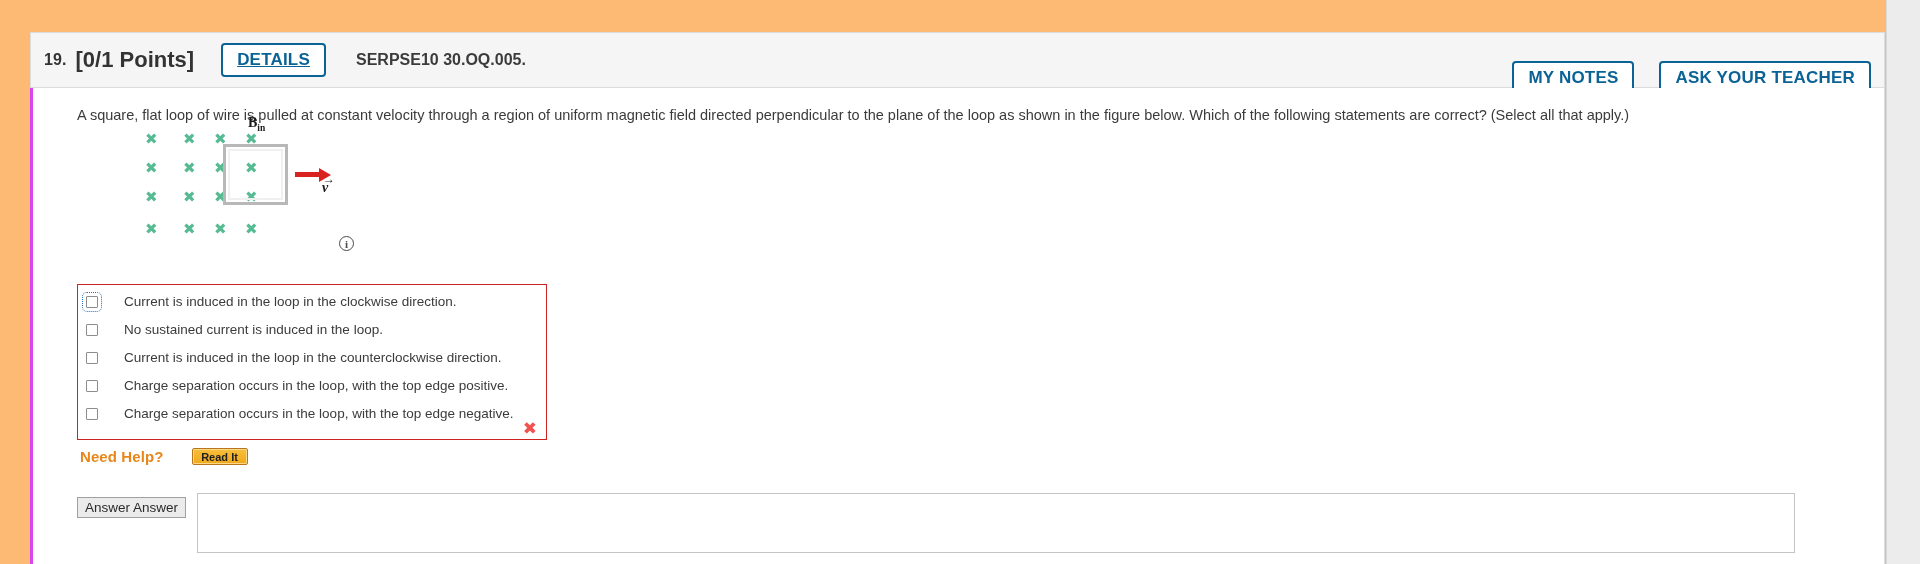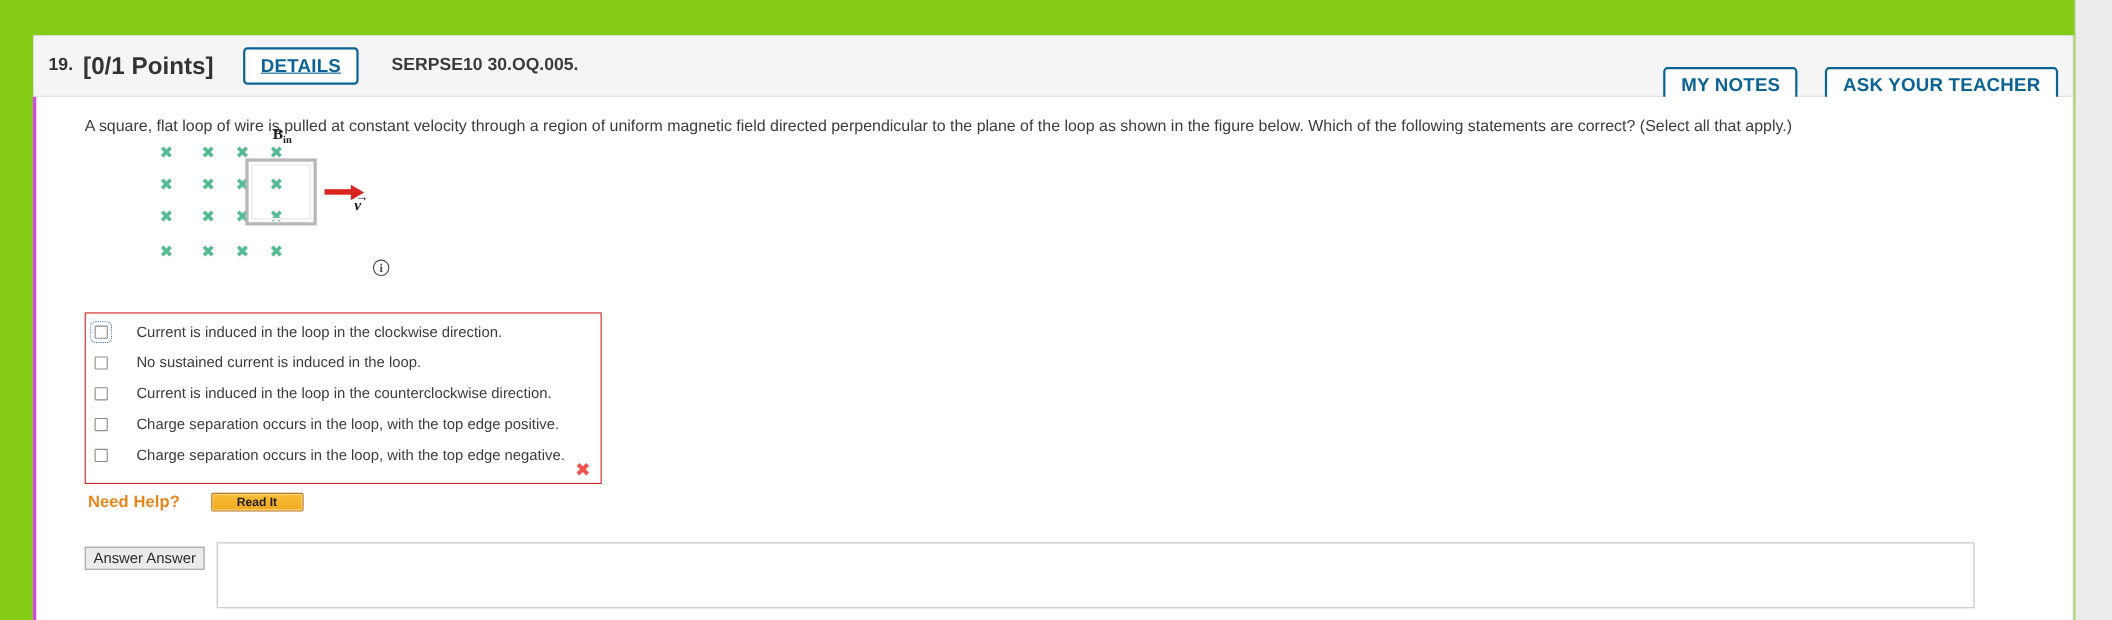--- a/index.html
+++ b/index.html
@@ -9,21 +9,21 @@
     width: 1920px;
     height: 564px;
     overflow: hidden;
     font-family: "Liberation Sans", sans-serif;
   }
 
   #root {
     position: relative;
     width: 1920px;
     height: 564px;
-    background: #84cc16;
+    background: #fdba74;
   }
 
   
   .page-gutter {
     position: absolute;
     top: 0;
     right: 0;
     width: 33px;
     height: 564px;
     background: #ececec;
@@ -305,21 +305,21 @@
     align-items: center;
   }
   .needhelp-label {
     font-size: 15px;
     font-weight: bold;
     color: #e8861a;
     letter-spacing: .1px;
   }
   .readit {
     margin-left: 28px;
-    width: 84px;
+    width: 56px;
     height: 17px;
     background: linear-gradient(#f9bf3b, #f0a81b);
     border: 1px solid #b9751a;
     border-radius: 2px;
     box-shadow: inset 0 0 0 1px #fbd98a;
     color: #202020;
     font-size: 11px;
     font-weight: bold;
     display: flex;
     align-items: center;

